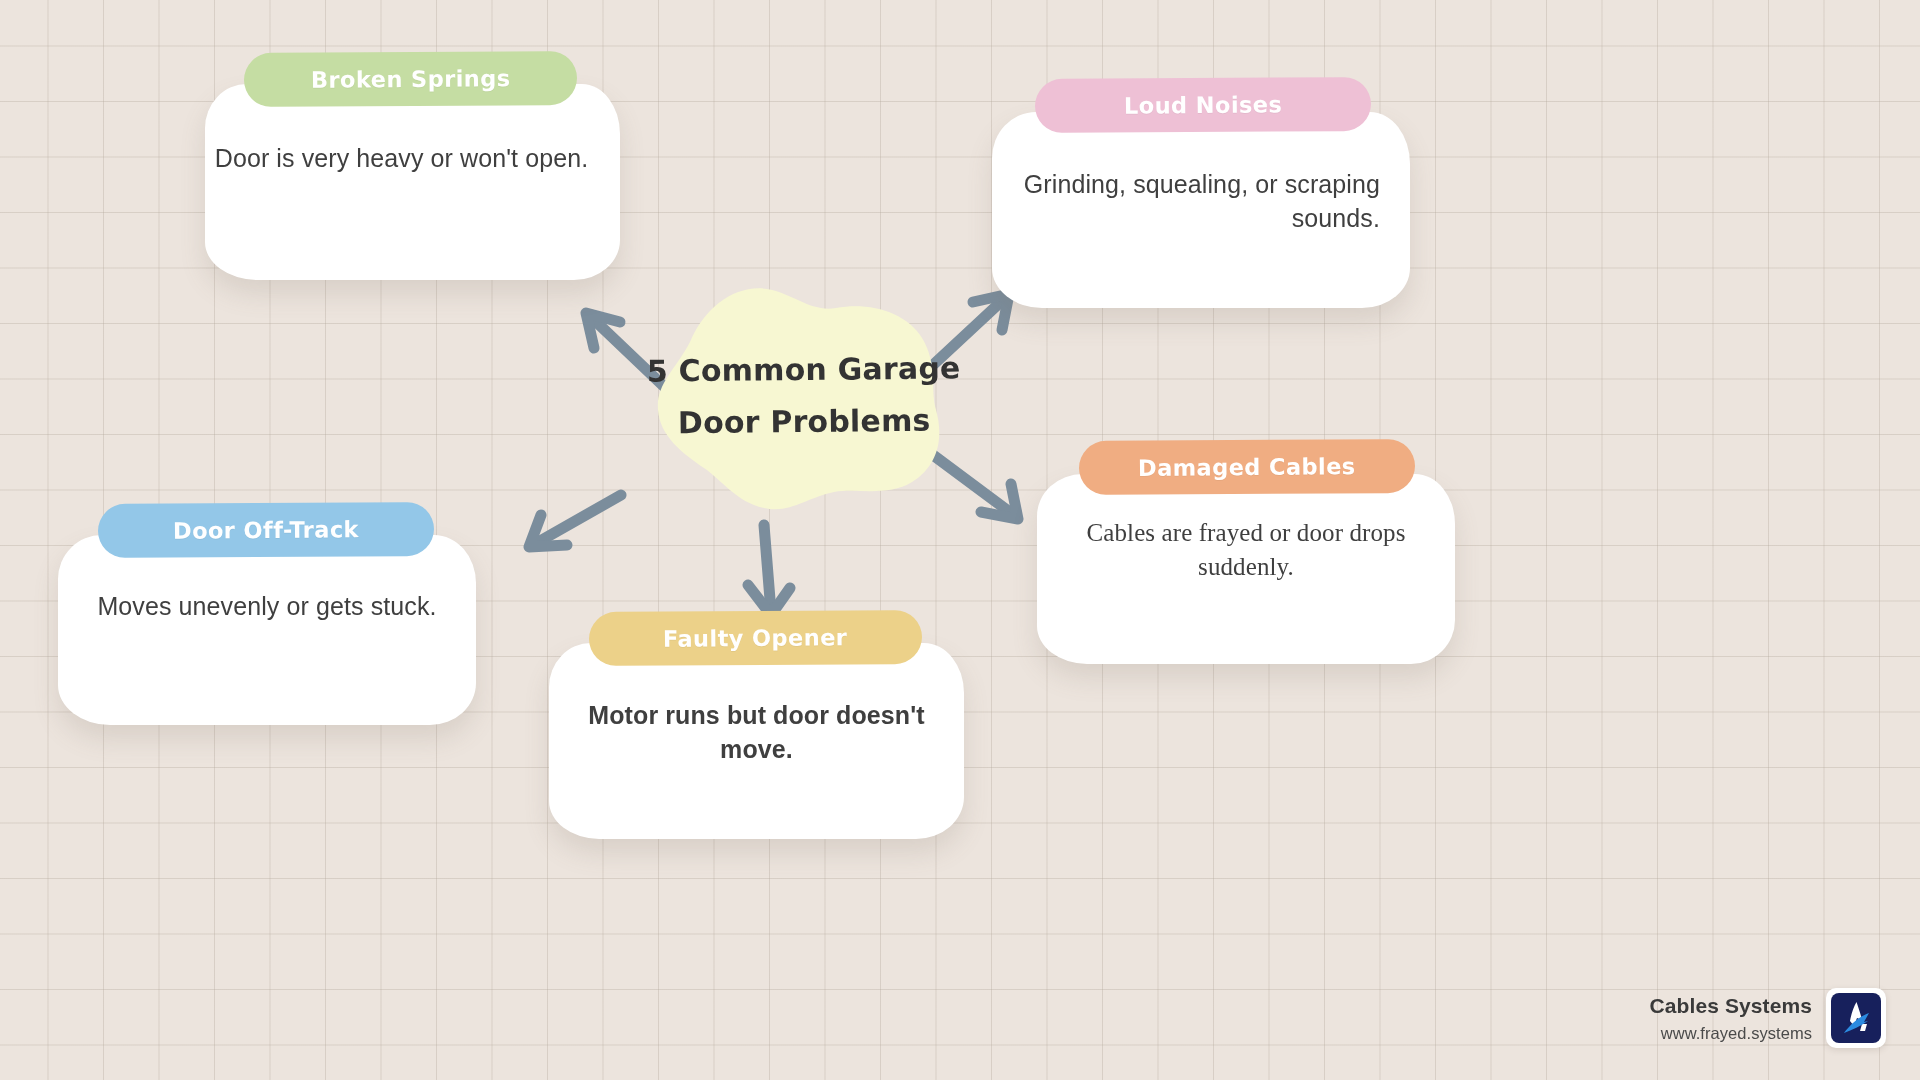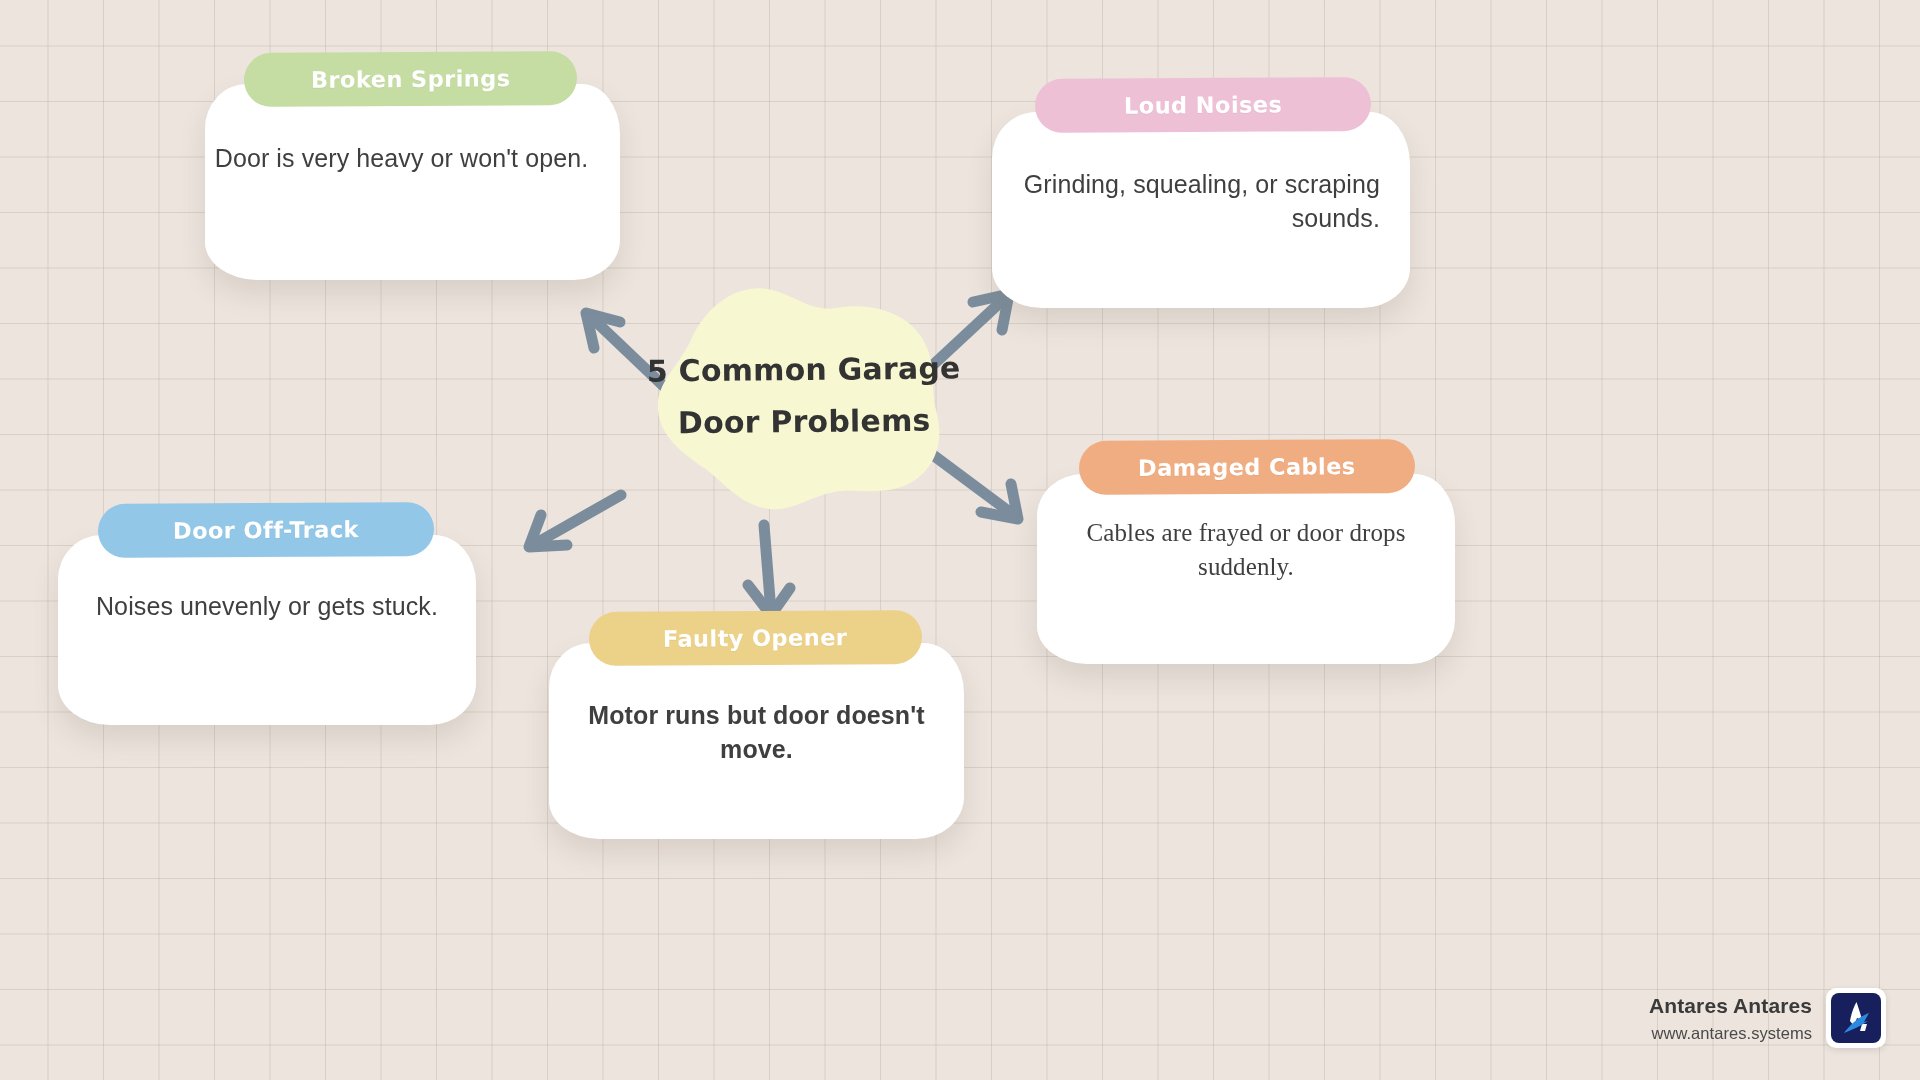--- a/index.html
+++ b/index.html
@@ -235,37 +235,37 @@
   </div>
 
   <div class="card" id="card-cables">
     <div class="card-body" id="body-cables">Cables are frayed or door drops suddenly.</div>
   </div>
   <div class="pill" id="pill-cables" style="background: rgb(240, 173, 130);">
     <span>Damaged Cables</span>
   </div>
 
   <div class="card" id="card-offtrack">
-    <div class="card-body" id="body-offtrack">Noises unevenly or gets stuck.</div>
+    <div class="card-body" id="body-offtrack">Moves unevenly or gets stuck.</div>
   </div>
   <div class="pill" id="pill-offtrack" style="background: rgb(147, 199, 232);">
     <span>Door Off-Track</span>
   </div>
 
   <div class="card" id="card-opener">
     <div class="card-body" id="body-opener">Motor runs but door doesn't move.</div>
   </div>
   <div class="pill" id="pill-opener" style="background: rgb(236, 209, 137);">
     <span>Faulty Opener</span>
   </div>
 
   <div id="brand">
     <div id="brand-text">
-      <div id="brand-name">Antares Antares</div>
-      <div id="brand-url">www.antares.systems</div>
+      <div id="brand-name">Cables Systems</div>
+      <div id="brand-url">www.frayed.systems</div>
     </div>
     <div id="brand-logo">
       <div id="brand-logo-inner">
         <svg viewBox="0 0 50 50" width="50" height="50">
           <path d="M25.5,9 C27.5,15 30,22 31,27 L26,25 L23,33 L19,28 C20,22 22.5,14 25.5,9 Z" fill="#ffffff"></path>
           <path d="M34,38 L29,38 L31,31 L36,31 Z" fill="#ffffff"></path>
           <path d="M13,40 C18,33 27,24 38,20 L33,29 L37,28 C30,33 21,37 13,40 Z" fill="#2b8ae0"></path>
         </svg>
       </div>
     </div>

